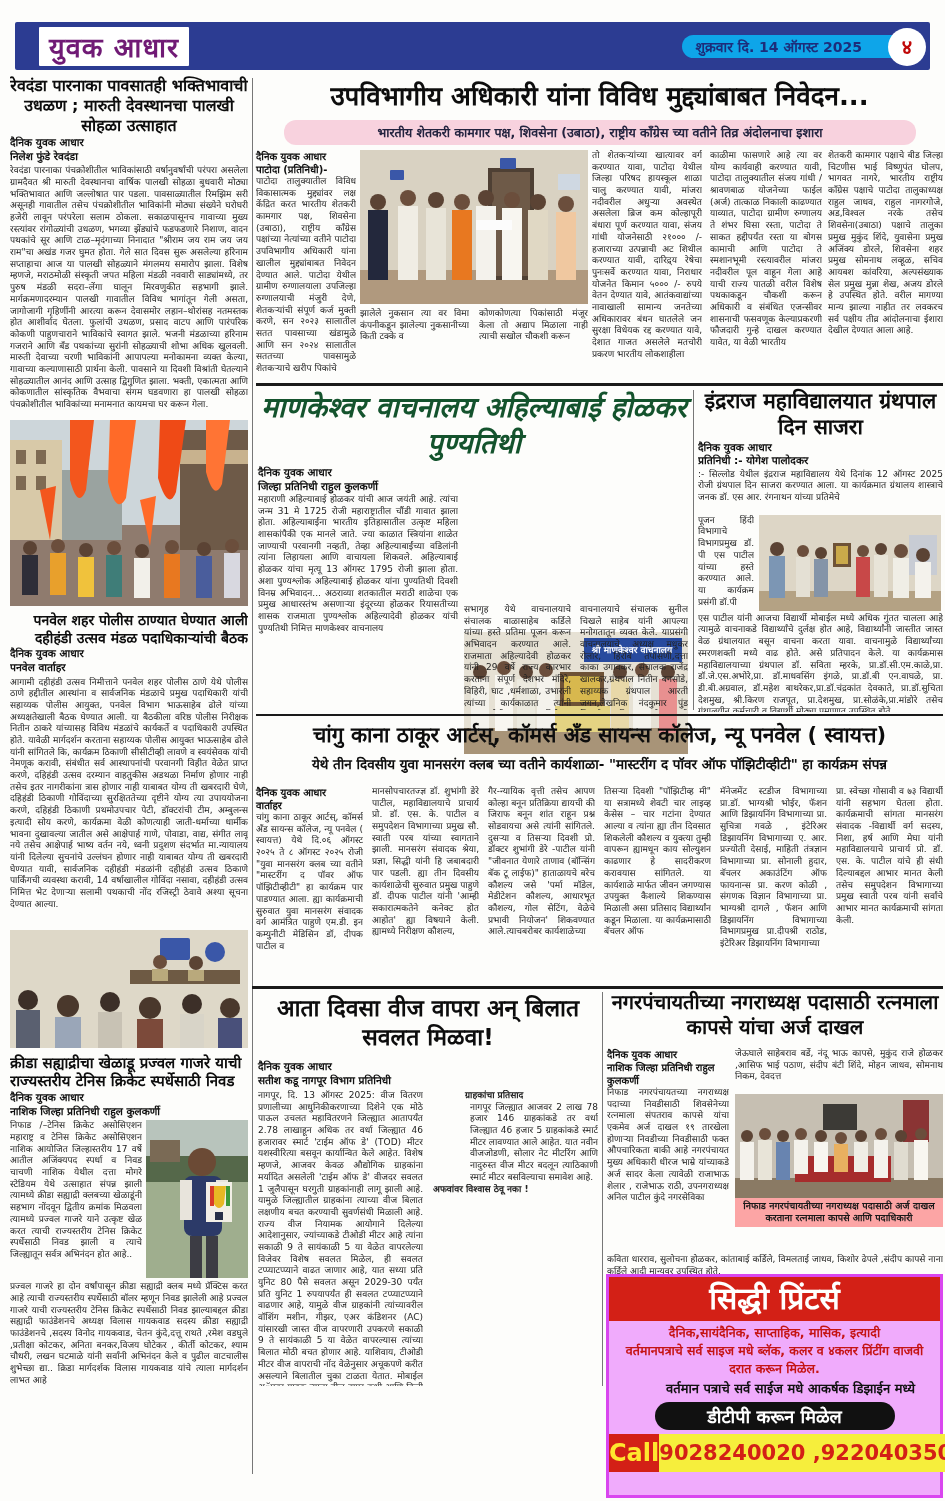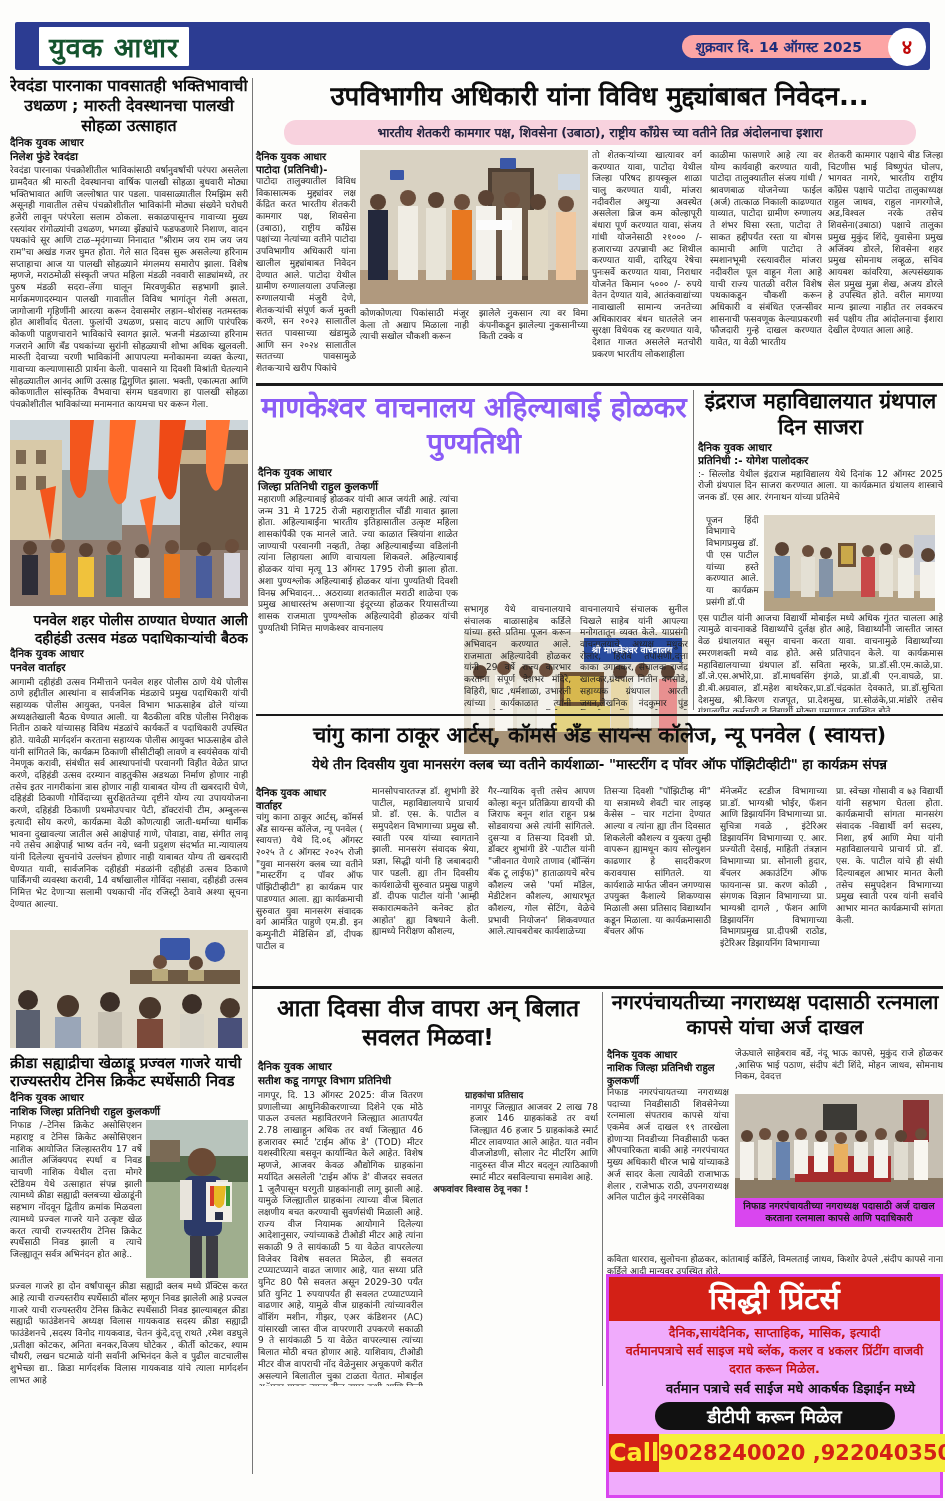--- a/index.html
+++ b/index.html
@@ -14,29 +14,29 @@
   .bt{font-size:9px;line-height:1.3;text-align:justify;color:#222;overflow:hidden;}
   .rule{background:#1a1a1a;}
   .vrule{background:#777;}
   .ph{overflow:hidden;position:relative;background:#cfcac0;}
   .ph svg{display:block;}
   .cols2{column-count:2;column-gap:10px;}
   .subhead-bold{font-weight:bold;}
   
   .mast{background:#2c3c92;border-radius:2px;display:flex;align-items:center;justify-content:space-between;}
   .logoBox{background:#ffffff;padding:1px 10px;margin-left:24px;border-radius:1px;}
-  .logoTxt{color:#14532d;font-size:27px;font-weight:bold;letter-spacing:1px;font-family:"DejaVu Serif", serif;}
-  .dateBox{background:#fca5a5;border-radius:14px;padding:2px 42px 2px 14px;position:relative;margin-right:26px;}
+  .logoTxt{color:#701a75;font-size:27px;font-weight:bold;letter-spacing:1px;font-family:"DejaVu Serif", serif;}
+  .dateBox{background:#0ea5e9;border-radius:14px;padding:2px 42px 2px 14px;position:relative;margin-right:26px;}
   .dateTxt{color:#1d2d7a;font-size:14px;font-weight:bold;white-space:nowrap;}
   .pageBadge{position:absolute;right:-22px;top:-7px;width:38px;height:38px;background:#fff;border-radius:50%;
     display:flex;align-items:center;justify-content:center;color:#c00808;font-size:20px;font-weight:bold;}
   .pinkBox{background:#f8d2de;border-radius:12px;display:flex;align-items:center;justify-content:center;}
   .pinkBox span{color:#23233f;font-weight:bold;font-size:12.5px;white-space:nowrap;}
-  .magenta{color:#8b5cf6;}
-  .capYellow{background:#d946ef;font-size:9.5px;font-weight:bold;text-align:center;line-height:1.3;padding:2px 4px;}
+  .magenta{color:#14532d;font-style:italic;}
+  .capYellow{background:#fca5a5;font-size:9.5px;font-weight:bold;text-align:center;line-height:1.3;padding:2px 4px;}
   
   .ad{border:3px solid #d946ef;background:#f0abfc;}
   .adHead{background:#d32016;color:#fff;text-align:center;font-weight:bold;font-size:30px;line-height:1.45;font-family:"DejaVu Serif", serif;}
   .adLine{color:#c51414;font-weight:bold;font-size:12.5px;text-align:center;line-height:1.45;padding:0 6px;}
   .adLineBlack{color:#111;font-weight:bold;font-size:13px;text-align:center;line-height:1.4;padding:0 4px;}
   .adPill{background:#111;color:#fff;font-weight:bold;font-size:18px;text-align:center;border-radius:16px;
     width:240px;margin:4px auto;padding:2px 0;}
   .adBottom{display:flex;height:38px;}
   .adCall{background:#d32016;color:#ffe62e;font-weight:bold;font-size:24px;display:flex;align-items:center;justify-content:center;width:88px;}
   .adPhones{background:#f6ee3c;color:#d32016;font-weight:bold;font-size:21px;flex:1;display:flex;align-items:center;justify-content:center;white-space:nowrap;}
@@ -206,22 +206,22 @@
       <circle cx="178" cy="52" r="8" fill="#5b4334"></circle>
         <rect x="168" y="60" width="20" height="70" fill="#e0d8c4"></rect>
       <circle cx="206" cy="54" r="8" fill="#6b4e3c"></circle>
         <rect x="196" y="62" width="20" height="68" fill="#f0c8a0"></rect>
       <rect x="116" y="70" width="36" height="10" fill="#fcfcfc"></rect>
     </g>
   </svg>
 </div>
 <div class="abs" style="left:360px;top:308px;width:228px;height:72px;">
   <div style="display:flex;gap:10px;">
+    <div class="bt" style="width:109px;height:70px;">झालेले नुकसान त्या वर विमा कंपनीकडून झालेल्या नुकसानीच्या किती टक्के व</div>
     <div class="bt" style="width:109px;height:70px;">कोणकोणत्या पिकांसाठी मंजूर केला तो अद्याप मिळाला नाही त्याची सखोल चौकशी करून</div>
-    <div class="bt" style="width:109px;height:70px;">झालेले नुकसान त्या वर विमा कंपनीकडून झालेल्या नुकसानीच्या किती टक्के व</div>
   </div>
 </div>
 <div class="abs bt" style="left:592px;top:150px;width:110px;height:230px;">तो शेतकऱ्यांच्या खात्यावर वर्ग करण्यात यावा, पाटोदा येथील जिल्हा परिषद हायस्कूल शाळा चालु करण्यात यावी, मांजरा नदीवरील अधुऱ्या अवस्थेत असलेला ब्रिज कम कोल्हापूरी बंधारा पूर्ण करण्यात यावा, संजय गांधी योजनेसाठी २१००० /- हजाराच्या उत्पन्नाची अट शिथील करण्यात यावी, दारिद्र्य रेषेचा पुनःसर्वे करण्यात यावा, निराधार योजनेत किमान ५००० /- रुपये वेतन देण्यात यावे, आतंकवाद्यांच्या नावाखाली सामान्य जनतेच्या अधिकारावर बंधन घातलेले जन सुरक्षा विधेयक रद्द करण्यात यावे, देशात गाजत असलेले मतचोरी प्रकरण भारतीय लोकशाहीला</div>
 <div class="abs bt" style="left:710px;top:150px;width:112px;height:230px;">काळीमा फासणारे आहे त्या वर योग्य कार्यवाही करण्यात यावी, पाटोदा तालुक्यातील संजय गांधी / श्रावणबाळ योजनेच्या फाईल (अर्ज) तात्काळ निकाली काढण्यात याव्यात, पाटोदा ग्रामीण रुग्णालय ते शंभर घिसा रस्ता, पाटोदा ते साकत हद्दीपर्यंत रस्ता या बोगस कामाची आणि पाटोदा ते स्मशानभूमी रस्त्यावरील मांजरा नदीवरील पूल वाहून गेला आहे याची राज्य पातळी वरील विशेष पथकाकडून चौकशी करून अधिकारी व संबंधित एजन्सीवर शासनाची फसवणूक केल्याप्रकरणी फौजदारी गुन्हे दाखल करण्यात यावेत, या वेळी भारतीय</div>
 <div class="abs bt" style="left:828px;top:150px;width:115px;height:230px;">शेतकरी कामगार पक्षाचे बीड जिल्हा चिटणीस भाई विष्णुपंत घोलप, भागवत नागरे, भारतीय राष्ट्रीय काँग्रेस पक्षाचे पाटोदा तालुकाध्यक्ष राहुल जाधव, राहुल नागरगोजे, अड,विश्वल नरके तसेच शिवसेना(उबाठा) पक्षाचे तालुका प्रमुख मुकुंद शिंदे, युवासेना प्रमुख अजिंक्य डोरले, शिवसेना शहर प्रमुख सोमनाथ लव्हूळ, सचिव आयबश कांवरिया, अल्पसंख्याक सेल प्रमुख मुन्ना शेख, अजय डोरले हे उपस्थित होते. वरील मागण्या मान्य झाल्या नाहीत तर लवकरच सर्व पक्षीय तीव्र आंदोलनाचा ईशारा देखील देण्यात आला आहे.</div>
 
 <div class="abs rule" style="left:256px;top:383px;width:687px;height:3px;"></div>
 
 <div class="abs hl magenta" style="left:258px;top:390px;width:432px;font-size:28px;line-height:1.3;">माणकेश्वर वाचनालय अहिल्याबाई होळकर पुण्यतिथी</div>
 <div class="abs" style="left:258px;top:466px;width:200px;">
@@ -260,21 +260,21 @@
 <div class="abs bt" style="left:464px;top:604px;width:107px;height:106px;">सभागृह येथे वाचनालयाचे संचालक बाळासाहेब कर्डिले यांच्या हस्ते प्रतिमा पूजन करून अभिवादन करण्यात आले. राजमाता अहिल्यादेवी होळकर यांनी 29 वर्षे राज्य कारभार करताना संपूर्ण देशभर मंदिरे, विहिरी, घाट ,धर्मशाळा, उभारली त्यांच्या कार्यकाळात त्यांनी व्यापार शेतीला प्राधान्य दिले या निमित्ताने आपण आपल्या इतिहास जाणून घेतला पाहिजे व अंगीकारला पाहिजे असे प्रतिपादन</div>
 <div class="abs bt" style="left:580px;top:604px;width:108px;height:106px;">वाचनालयाचे संचालक सुनील चिखले साहेब यांनी आपल्या मनोगतातून व्यक्त केले. याप्रसंगी वाचनालयाचे अध्यक्ष मधुकर रोलार, हिरोब तपासणी,दत्ता काका उगावकर, संचालक राजेंद्र खालकर,ग्रंथपाल नितीन बनसोडे, सहाय्यक ग्रंथपाल आरती जगन,लेखनिक नंदकुमार पुंड शिपाई अनिता इस्ते आधी उपस्थित होते.</div>
 
 <div class="abs vrule" style="left:693px;top:390px;width:1px;height:320px;"></div>
 
 <div class="abs" style="left:698px;top:388px;width:245px;height:324px;overflow:hidden;">
   <div class="hl" style="font-size:21px;">इंद्रराज महाविद्यालयात ग्रंथपाल दिन साजरा</div>
   <div class="by">दैनिक युवक आधार</div>
   <div class="by">प्रतिनिधी :- योगेश पालोदकर</div>
   <div class="bt" style="height:44px;margin-top:1px;">:- सिल्लोड येथील इंद्रराज महाविद्यालय येथे दिनांक 12 ऑगस्ट 2025 रोजी ग्रंथपाल दिन साजरा करण्यात आला. या कार्यक्रमात ग्रंथालय शास्त्राचे जनक डॉ. एस आर. रंगनाथन यांच्या प्रतिमेचे</div>
-  <div style="display:flex;gap:5px;margin:2px 8px;">
+  <div style="display:flex;gap:5px;margin:2px 0;">
     <div class="bt" style="width:56px;height:96px;">पूजन हिंदी विभागाचे विभागप्रमुख डॉ. पी एस पाटील यांच्या हस्ते करण्यात आले. या कार्यक्रम प्रसंगी डॉ.पी</div>
     <div class="ph" style="width:182px;height:96px;">
       <svg width="182" height="96" viewBox="0 0 182 96">
         <rect width="182" height="96" fill="#ddd6c6"></rect>
         <rect y="76" width="182" height="20" fill="#b4a284"></rect>
         <rect x="74" y="28" width="18" height="24" fill="#6e5236"></rect>
           <rect x="77" y="31" width="12" height="18" fill="#caa94a"></rect>
         <rect x="150" y="20" width="28" height="40" fill="#c8ccd4"></rect>
         <g>
           <circle cx="18" cy="34" r="7" fill="#5b4334"></circle>

